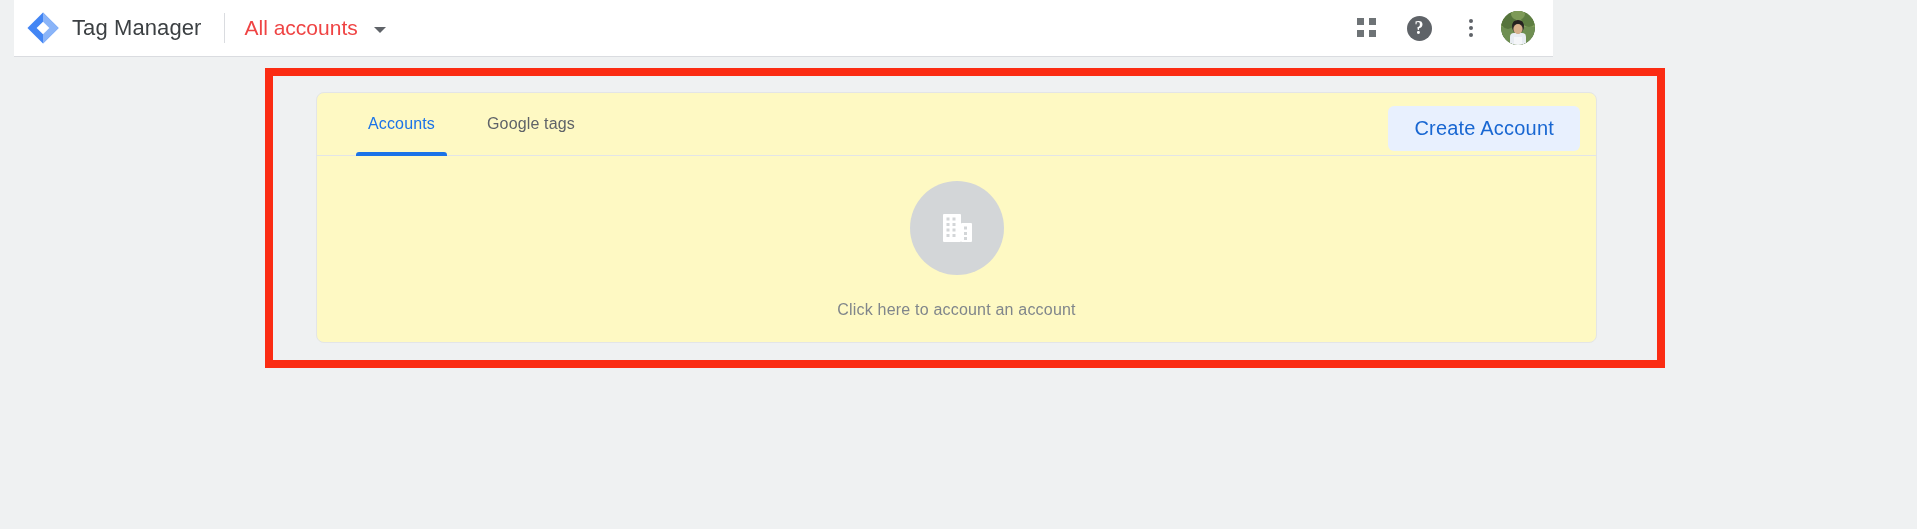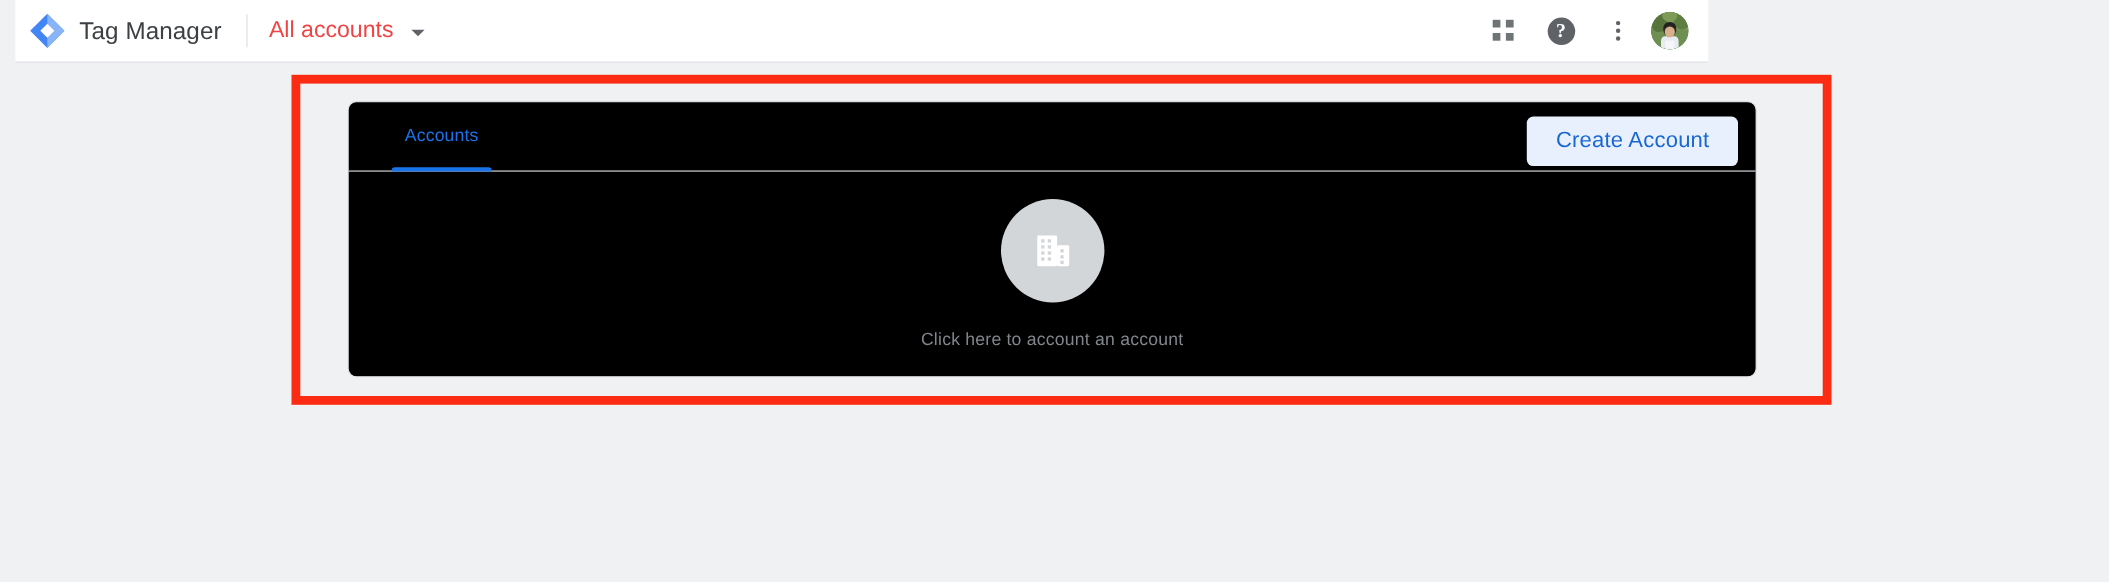--- a/index.html
+++ b/index.html
@@ -150,21 +150,21 @@
     z-index: 6;
   }
 
   
   .accounts-card {
     position: absolute;
     left: 316px;
     top: 92px;
     width: 1281px;
     height: 251px;
-    background: #000000;
+    background: #fef9c3;
     border: 1px solid #e3e5e7;
     border-radius: 8px;
     box-sizing: border-box;
     z-index: 3;
   }
   .card-topbar {
     position: relative;
     height: 62px;
     border-bottom: 1px solid #e3e5e7;
     display: flex;
@@ -310,20 +310,23 @@
   </div>
 </div>
 
 <div class="accounts-card">
 
   <div class="card-topbar">
 
     <div class="tabs">
       <div class="tab active">
         <span>Accounts</span>
+      </div>
+      <div class="tab">
+        <span>Google tags</span>
       </div>
     </div>
 
     <button class="create-account-btn">Create Account</button>
   </div>
 
   <div class="empty-state">
     <div class="empty-icon-circle">
       <svg width="44" height="44" viewBox="0 0 44 44" aria-hidden="true">
         <g fill="#ffffff">

